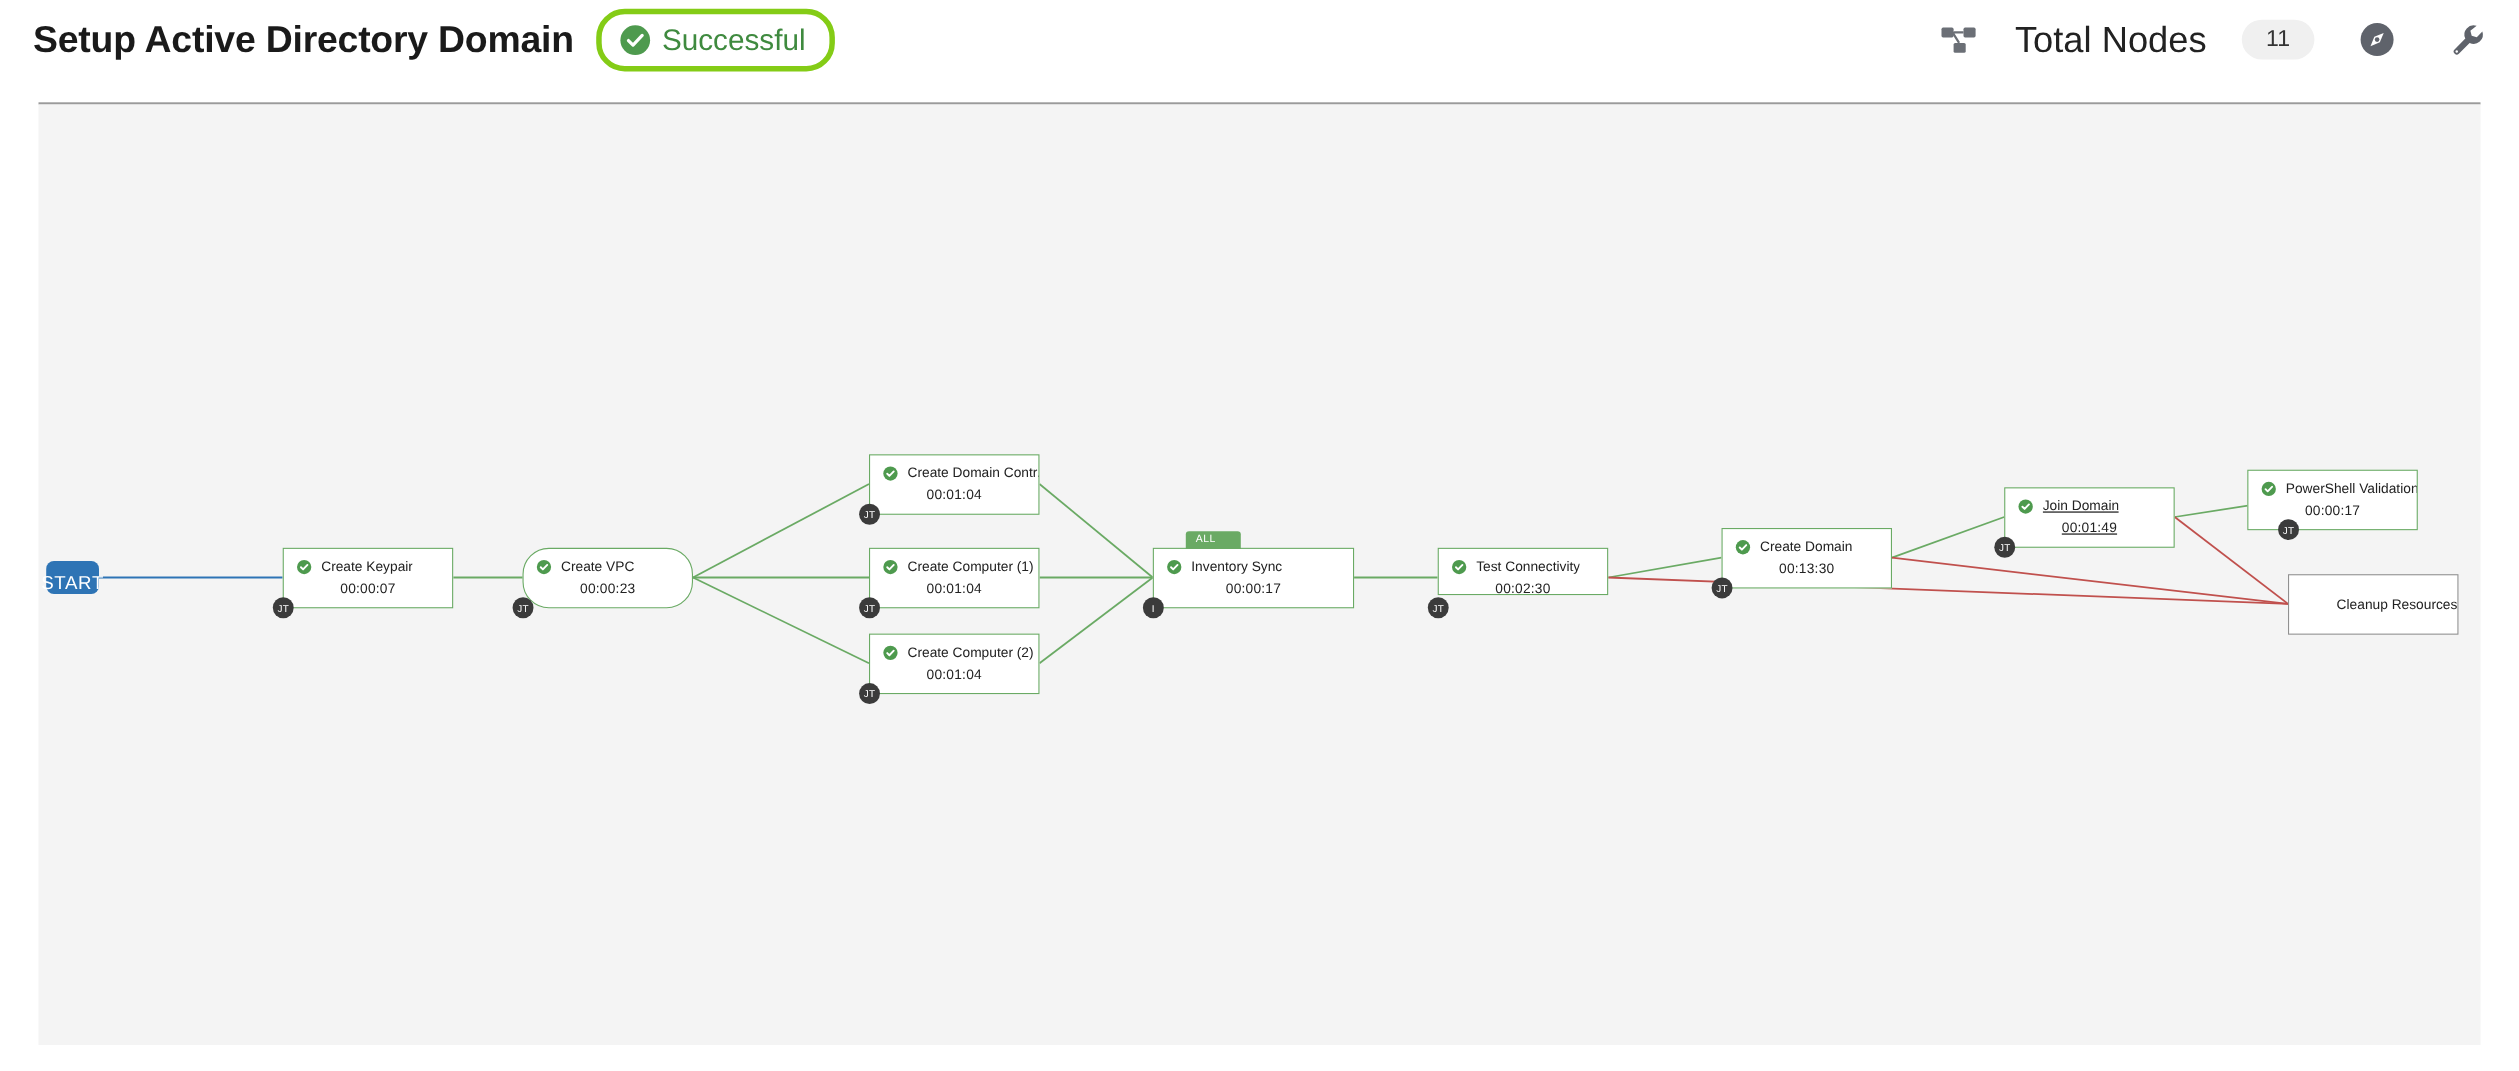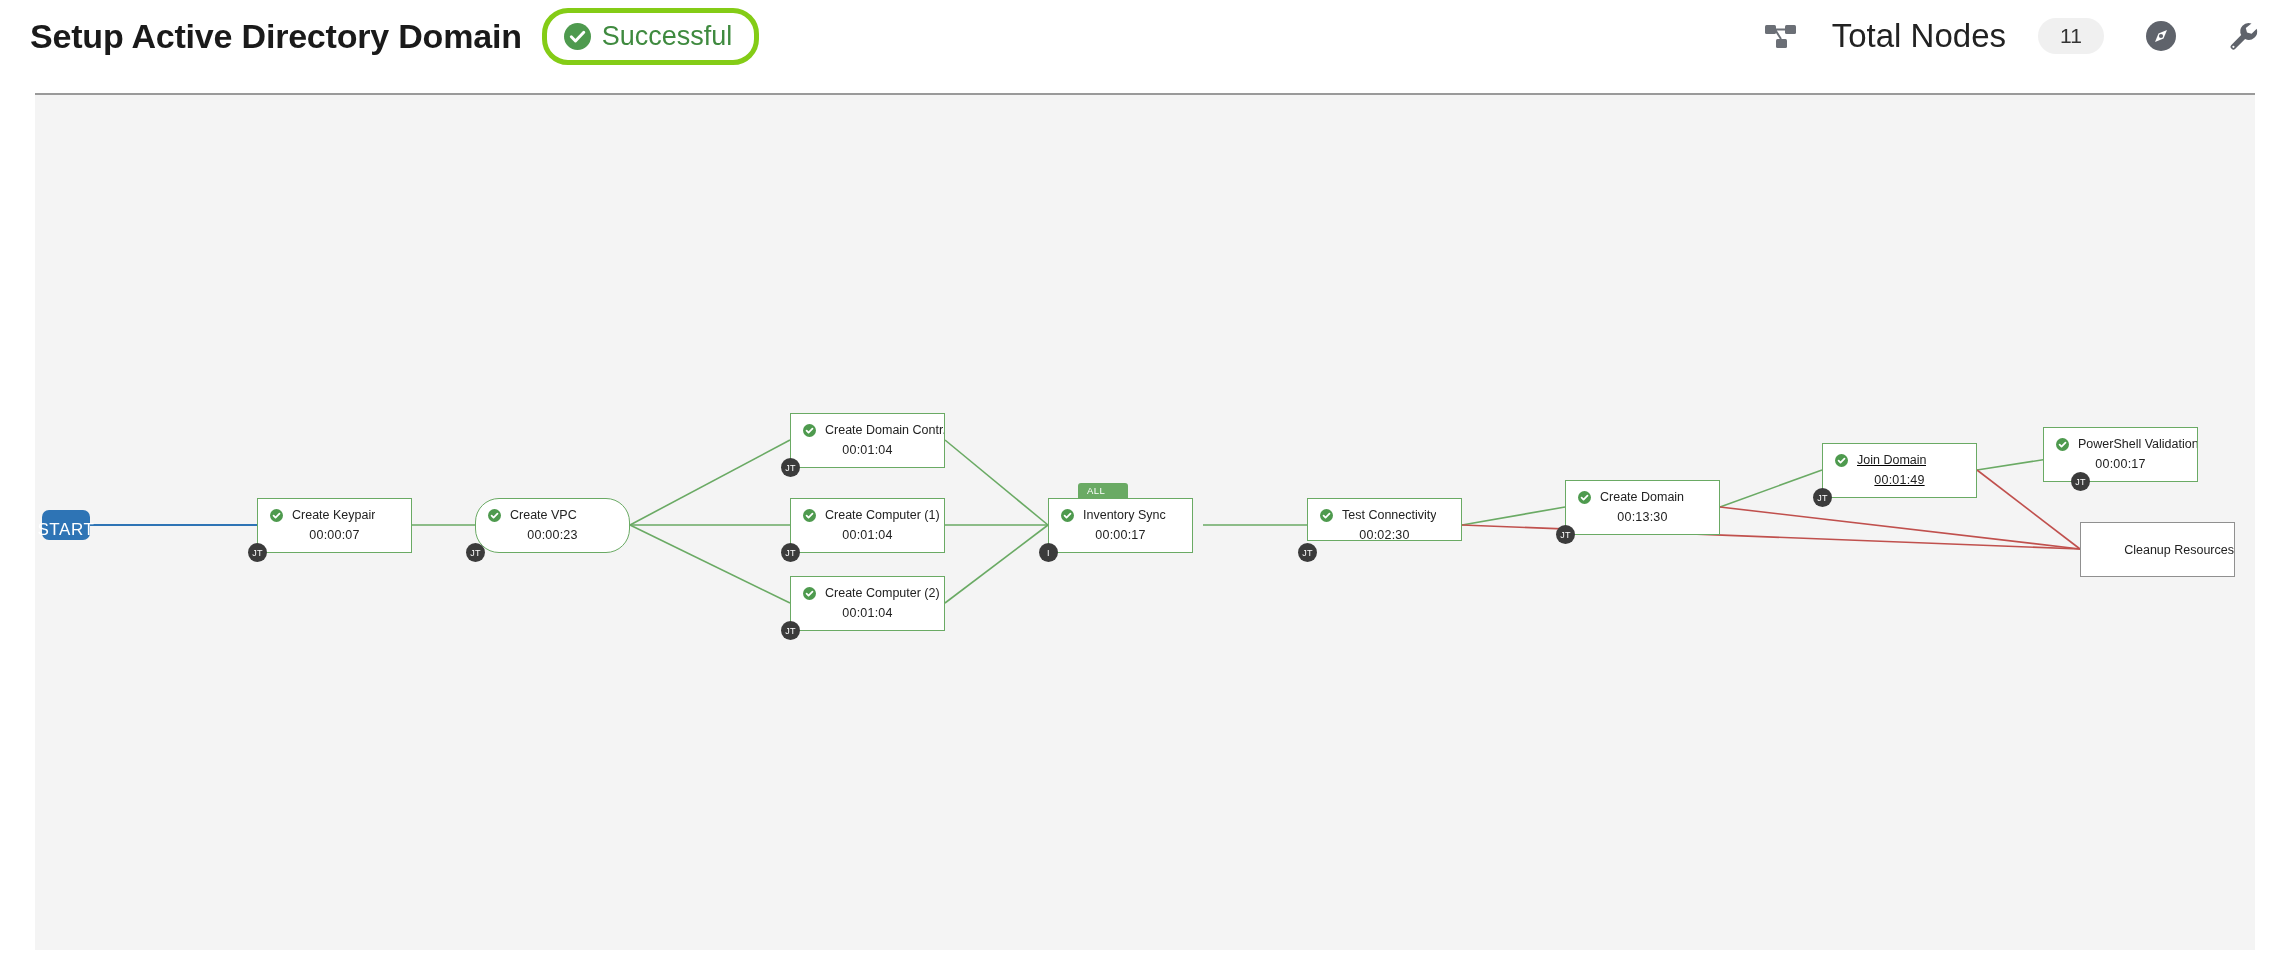--- a/index.html
+++ b/index.html
@@ -350,21 +350,21 @@
           <span class="node-status-icon">
             <svg width="13" height="13" viewBox="0 0 24 24">
               <path d="M6.6 12.4 L10.2 16 L17.5 8.4" stroke="#ffffff" stroke-width="3.2" fill="none" stroke-linecap="round" stroke-linejoin="round"></path>
             </svg>
           </span>
           <span class="node-title">Create Computer (2)</span>
         </div>
         <div class="node-time">00:01:04</div>
       </div>
       <div class="cred-chip" style="left: 746px; top: 526px;">JT</div>
-      <div class="wf-node" style="left: 1013px; top: 403px; width: 145px; height: 55px;">
+      <div class="wf-node" style="left: 1013px; top: 403px; width: 183px; height: 55px;">
         <div class="node-title-row">
           <span class="node-status-icon">
             <svg width="13" height="13" viewBox="0 0 24 24">
               <path d="M6.6 12.4 L10.2 16 L17.5 8.4" stroke="#ffffff" stroke-width="3.2" fill="none" stroke-linecap="round" stroke-linejoin="round"></path>
             </svg>
           </span>
           <span class="node-title">Inventory Sync</span>
         </div>
         <div class="node-time">00:00:17</div>
       </div>

